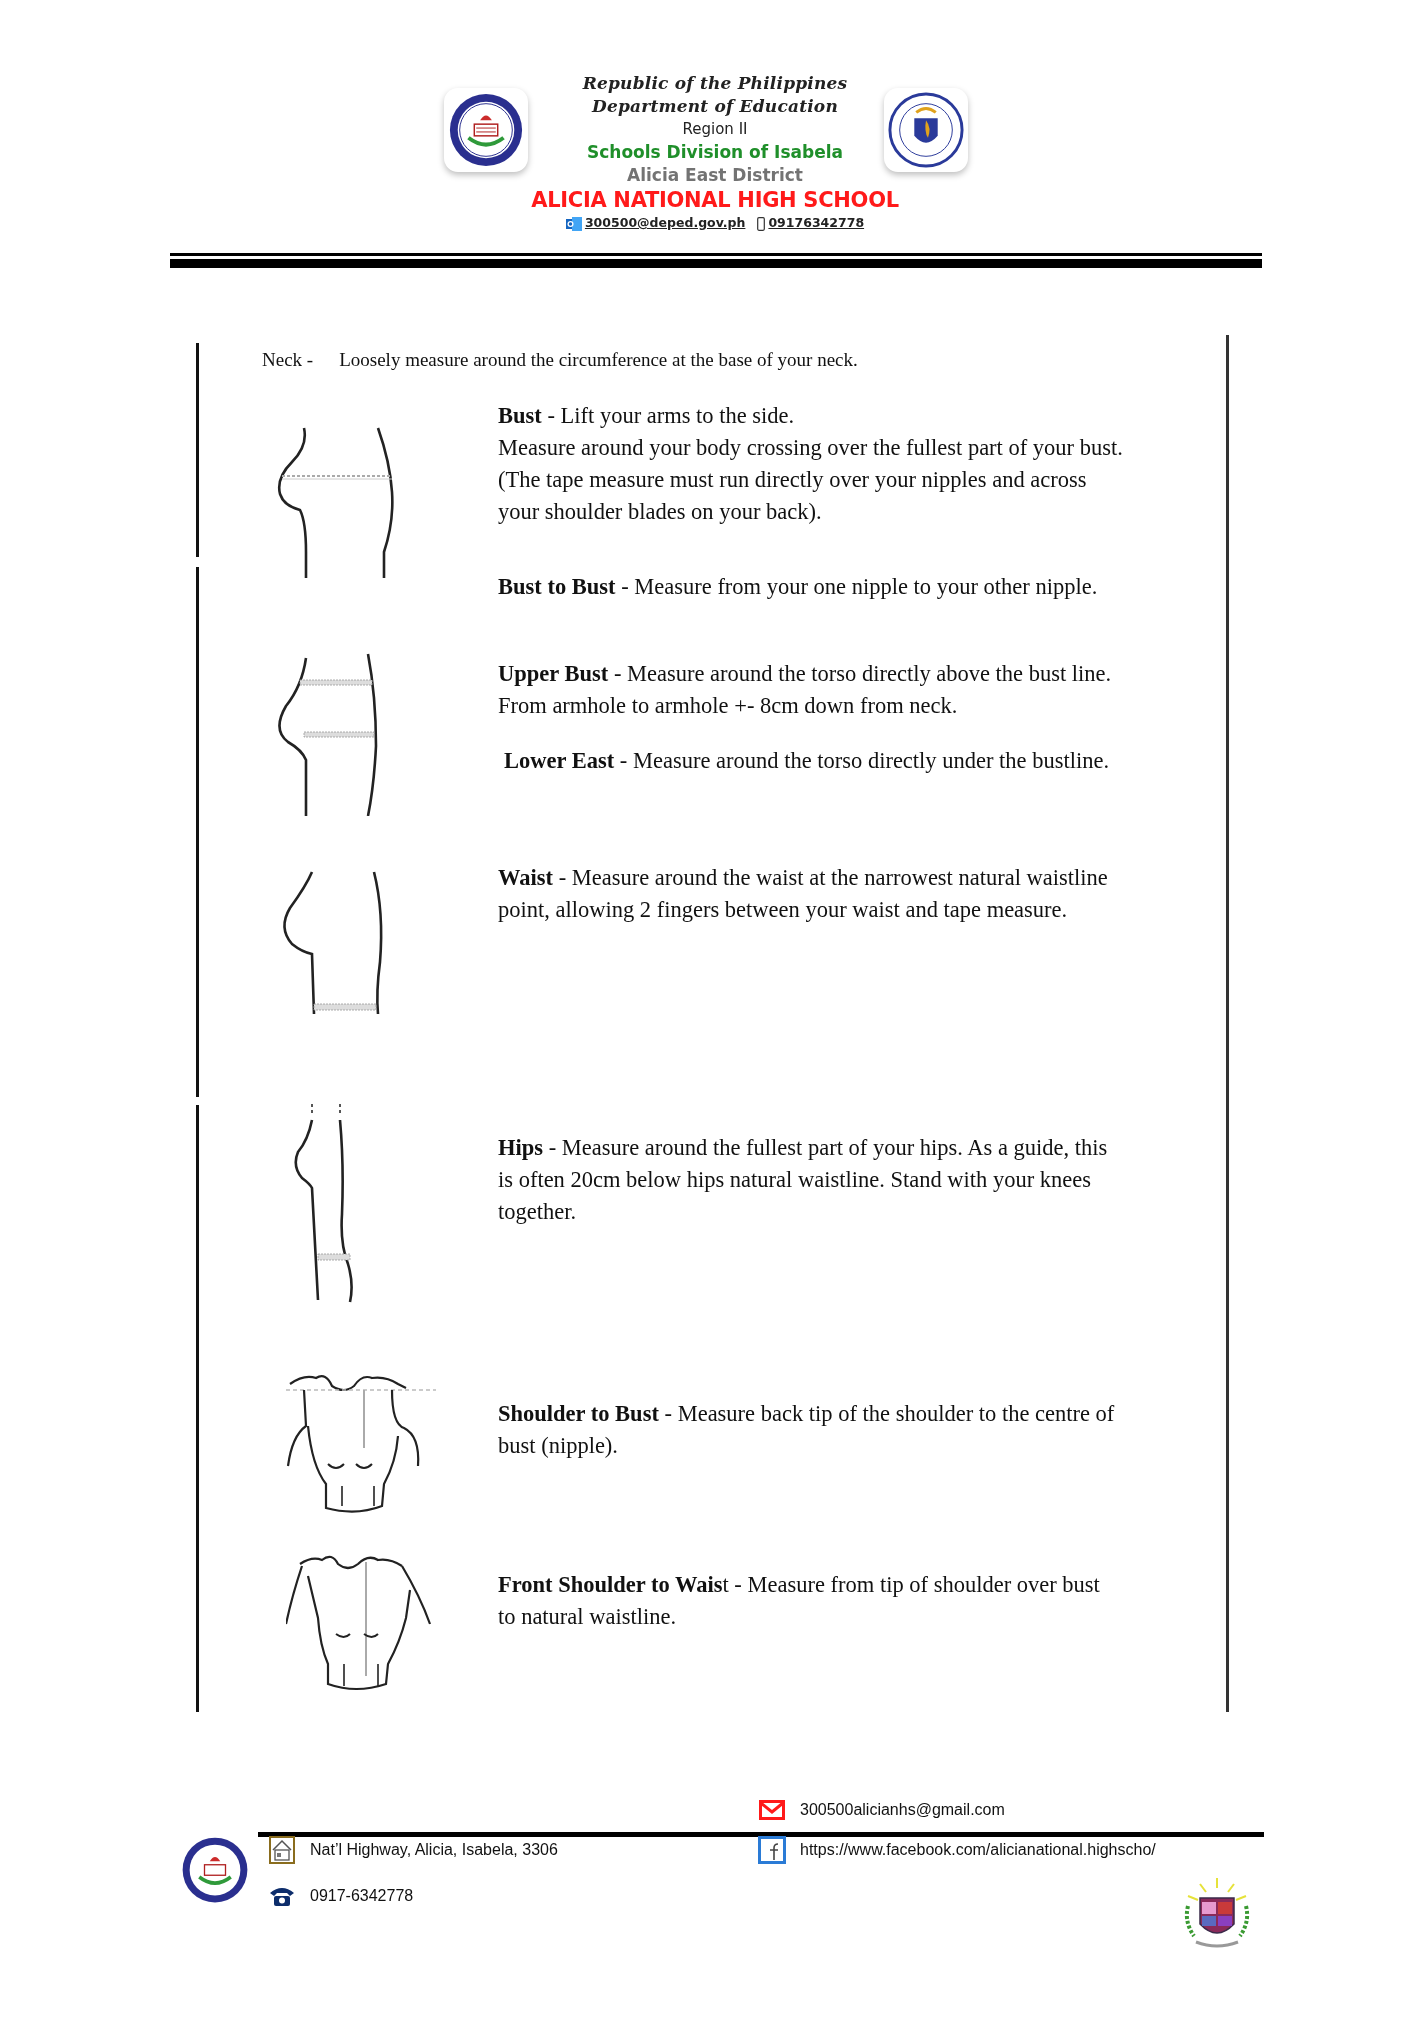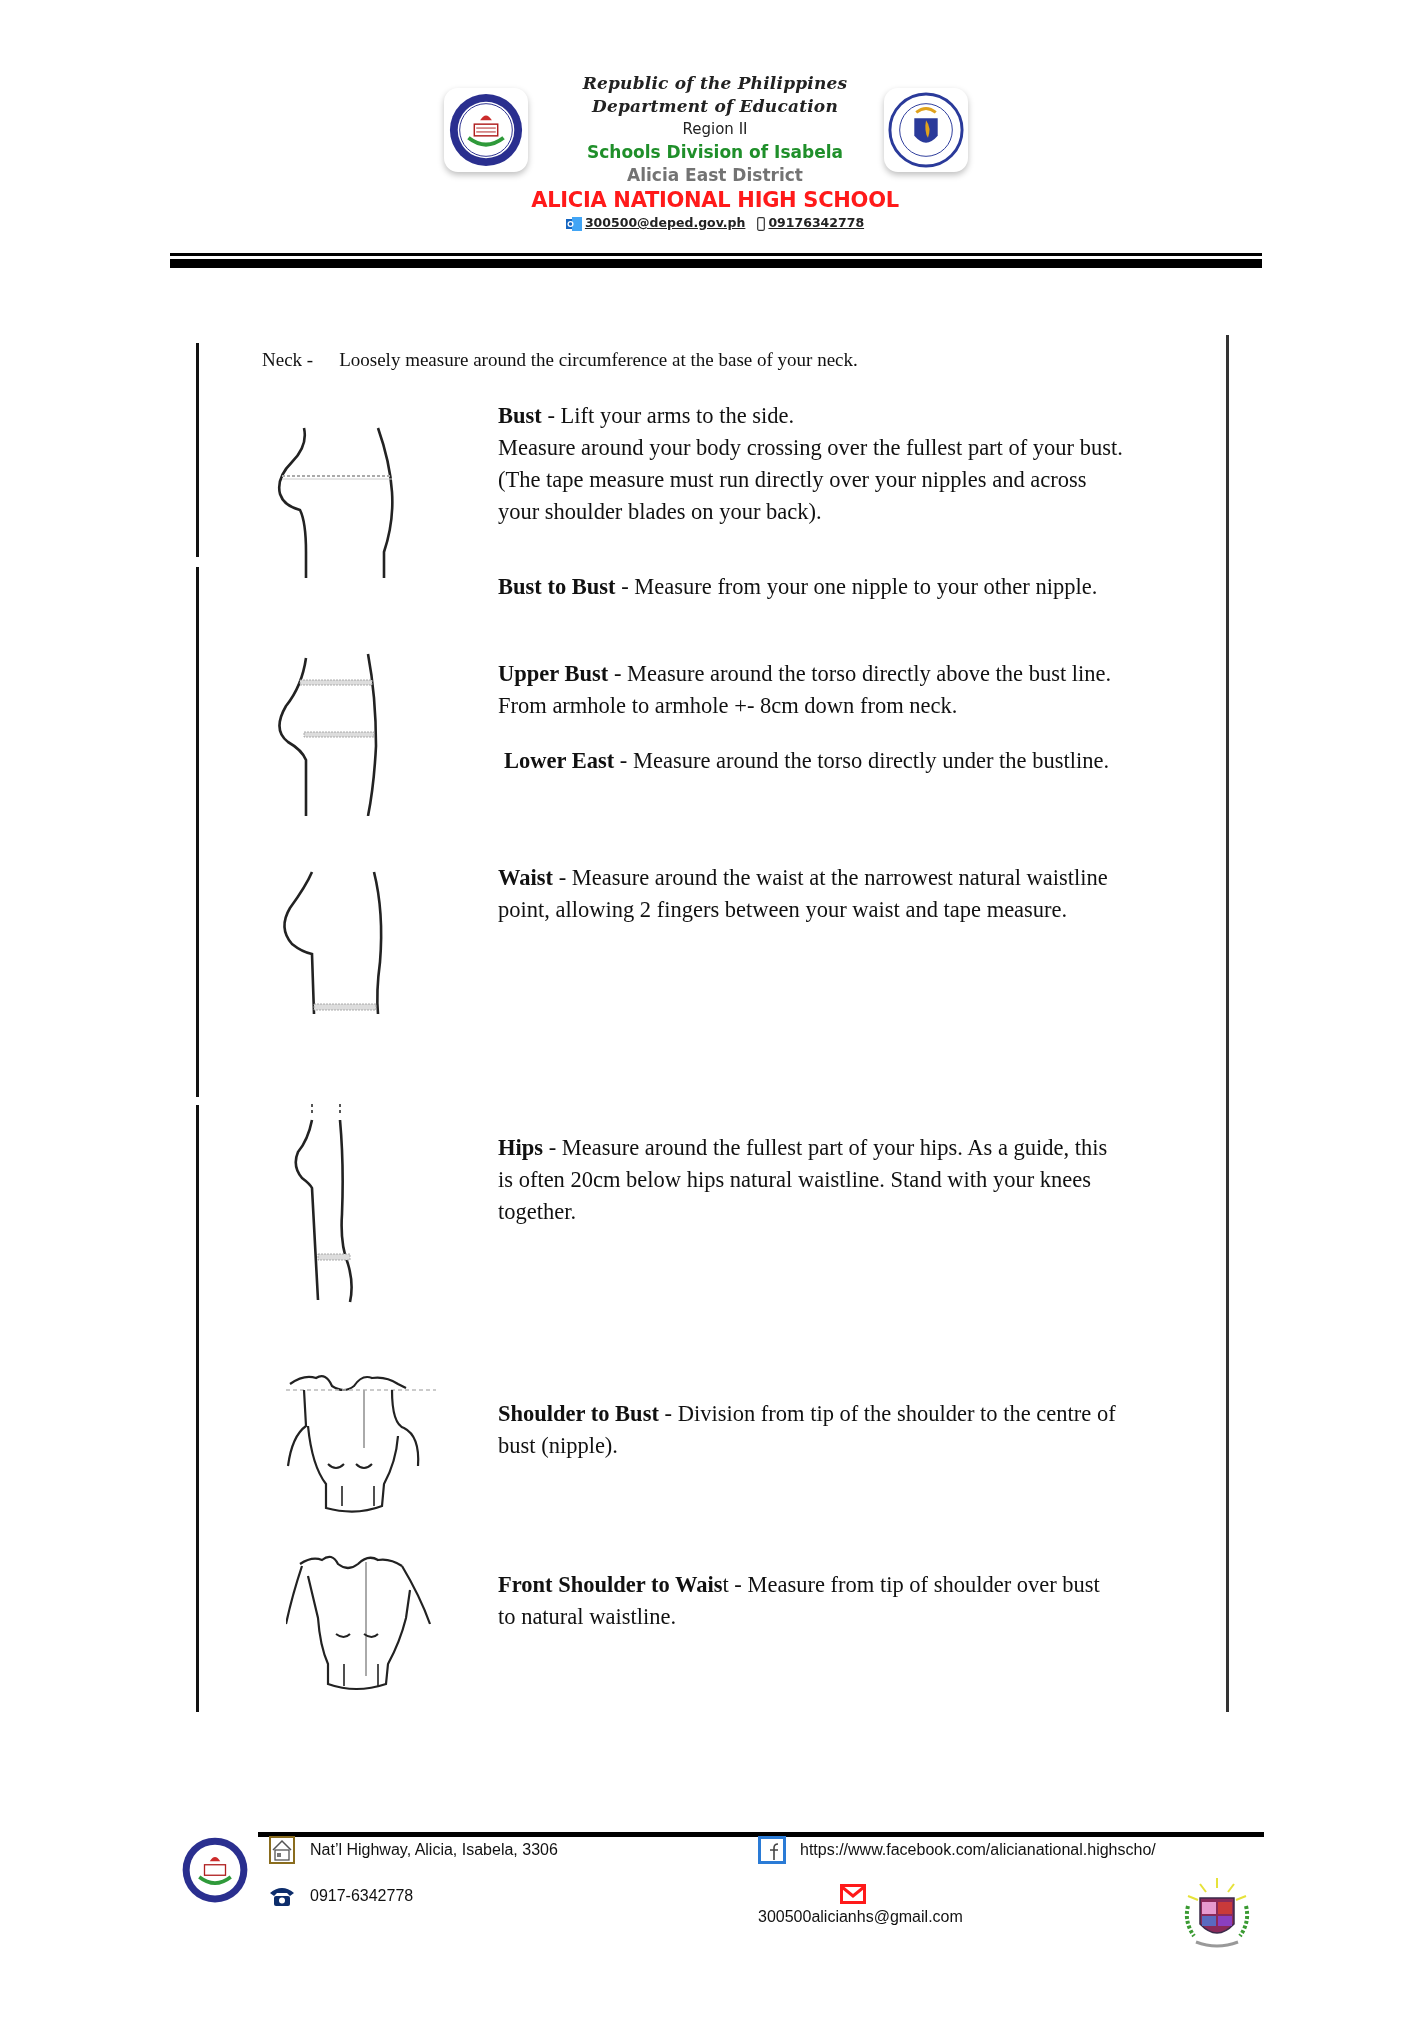--- a/index.html
+++ b/index.html
@@ -196,21 +196,21 @@
   <div>point, allowing 2 fingers between your waist and tape measure.</div>
 </div>
 
 <div class="entry" style="top:1132px;">
   <div><b>Hips</b><span> - Measure around the fullest part of your hips. As a guide, this</span></div>
   <div>is often 20cm below hips natural waistline. Stand with your knees</div>
   <div>together.</div>
 </div>
 
 <div class="entry" style="top:1398px;">
-  <div><b>Shoulder to Bust</b><span> - Division from tip of the shoulder to the centre of</span></div>
+  <div><b>Shoulder to Bust</b><span> - Measure back tip of the shoulder to the centre of</span></div>
   <div>bust (nipple).</div>
 </div>
 
 <div class="entry" style="top:1569px;">
   <div><b>Front Shoulder to Wais</b><span>t</span><span> - Measure from tip of shoulder over bust</span></div>
   <div>to natural waistline.</div>
 </div>
 
 <div class="foot-rule"></div>
 
@@ -252,21 +252,21 @@
   <span class="ic">
     <svg width="28" height="28" viewBox="0 0 28 28">
       <rect x="0" y="0" width="28" height="28" fill="#2a7bd6"></rect>
       <rect x="3" y="3" width="22" height="22" fill="#fff"></rect>
       <path d="M16 24 L16 12 Q16 8 20 8 M12 14 L20 14" fill="none" stroke="#444" stroke-width="1.6"></path>
     </svg>
   </span>
   <span>https://www.facebook.com/alicianational.highscho/</span>
 </div>
 
-<div class="foot-item" style="left:758px; top:1880px;flex-direction:column;">
+<div class="foot-item" style="left:758px; top:1796px;">
   <span class="ic">
     <svg width="26" height="20" viewBox="0 0 26 20">
       <rect x="1.5" y="1.5" width="23" height="17" fill="#fff" stroke="#ff1a1a" stroke-width="3"></rect>
       <path d="M2 3 L13 12 L24 3" fill="none" stroke="#ff1a1a" stroke-width="3"></path>
     </svg>
   </span>
   <span>300500alicianhs@gmail.com</span>
 </div>
 
 <div class="foot-badge">

